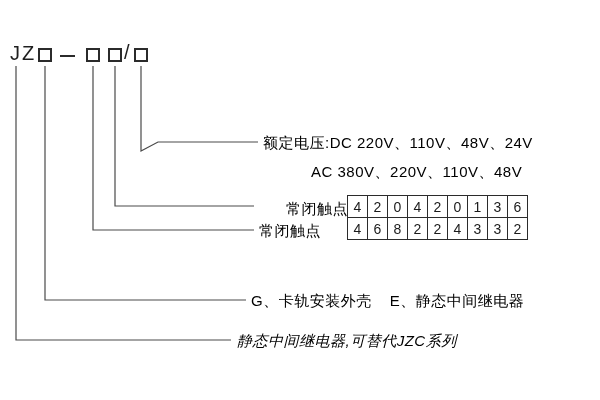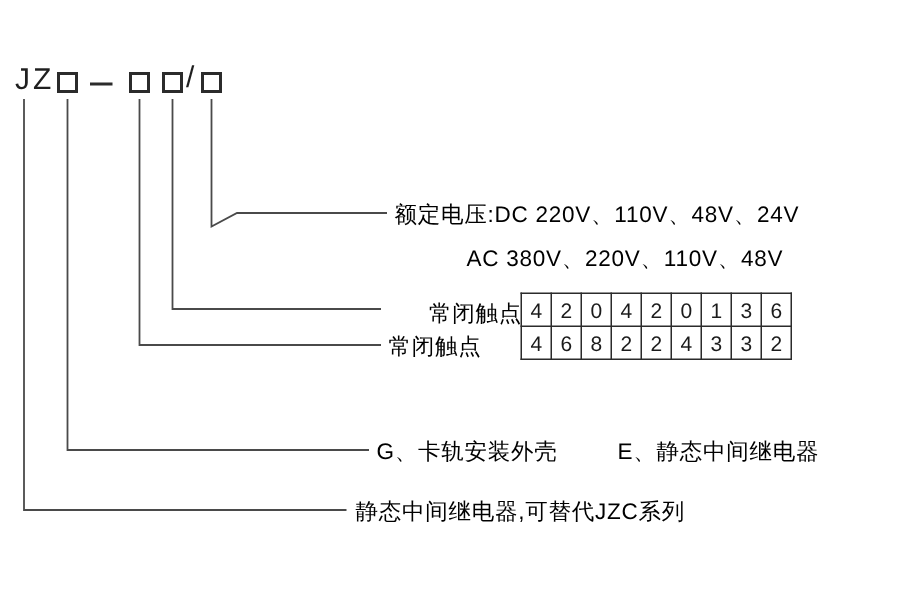--- a/index.html
+++ b/index.html
@@ -12,21 +12,21 @@
   .code-dash { width:15px; height:2px; background:#2b2b2b; display:inline-block; }
   .lbl { font-size:15px; color:#000000; white-space:nowrap; letter-spacing:0.5px; }
   svg.lines { position:absolute; left:0; top:0; pointer-events:none; }
   table.contacts { border-collapse:collapse; background:#fff; }
   table.contacts td {
     width:20px; height:22px;
     border:1px solid #2b2b2b;
     text-align:center; vertical-align:middle;
     font-size:14px; color:#1b1b1b;
   }
-  .gap-row { display:flex; gap:40px; }
+  .gap-row { display:flex; gap:18px; }
 </style>
 </head>
 <body>
 
 <div class="stage">
 
   <svg class="lines" width="600" height="400" viewBox="0 0 600 400">
     <g stroke="#4a4a4a" stroke-width="1.2" fill="none">
 
       <polyline points="16,66 16,340 231,340"></polyline>
@@ -80,15 +80,15 @@
       <td>2</td>
     </tr>
   </tbody>
     </table>
 
   <div class="abs gap-row" style="left:251px; top:292px;">
     <span class="lbl">G、卡轨安装外壳</span>
     <span class="lbl">E、静态中间继电器</span>
   </div>
 
-  <div class="abs lbl" style="left:237px; top:332px;">静态中间继电器,可替代JZC系列</div>
+  <div class="abs lbl" style="left:237px; top:332px;font-style:italic;">静态中间继电器,可替代JZC系列</div>
 
 </div>
 
 </body></html>

